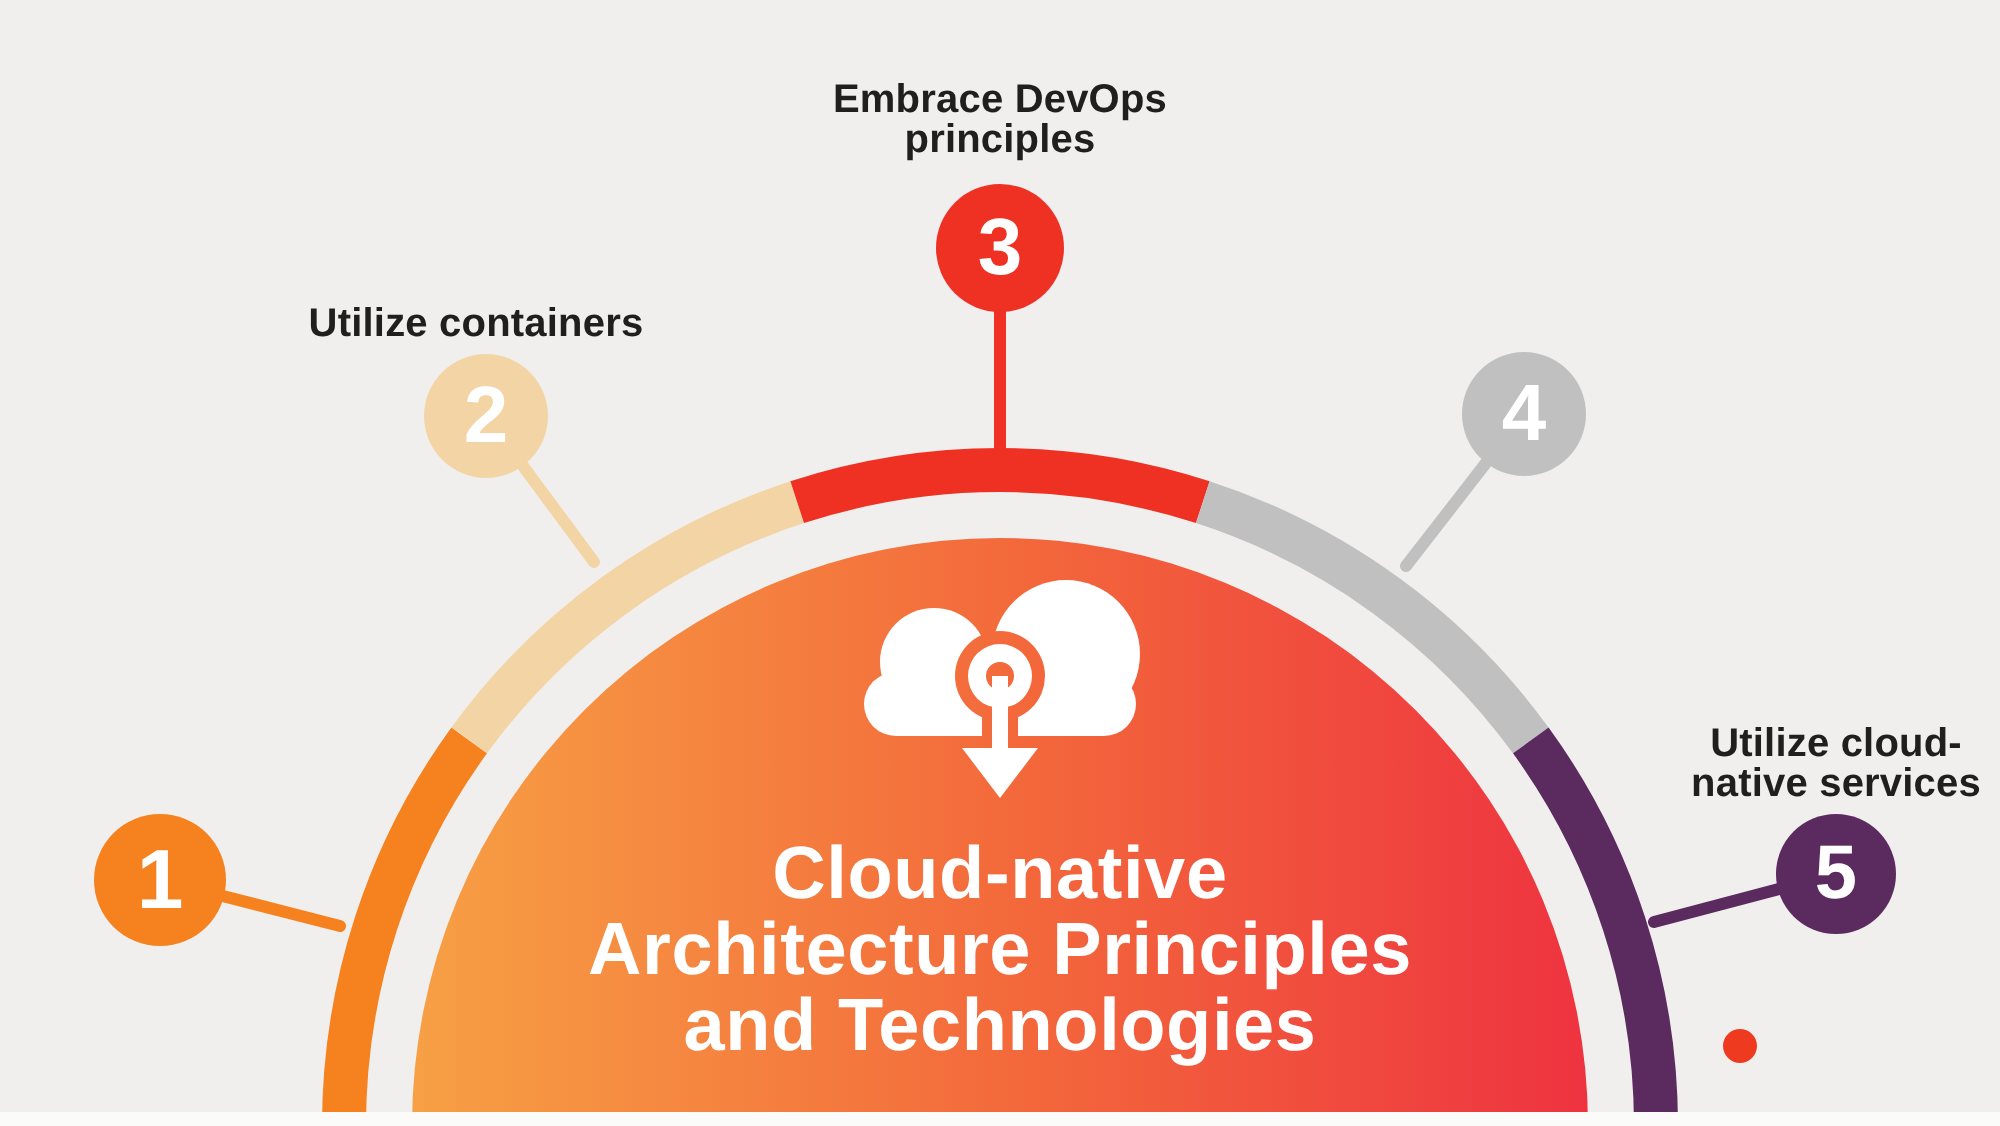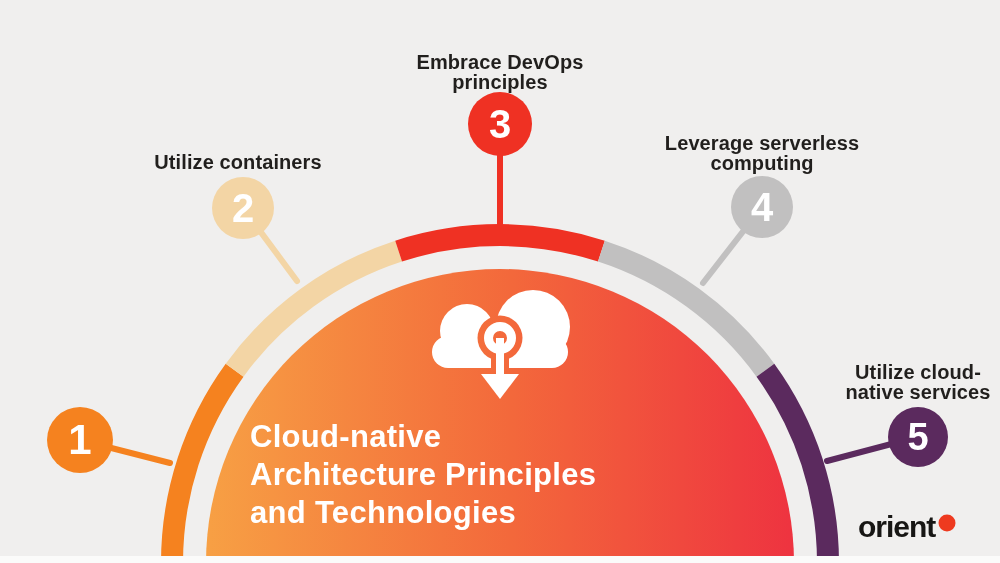--- a/index.html
+++ b/index.html
@@ -12,22 +12,22 @@
   .step-label{
     position:absolute;white-space:pre-line;text-align:center;
     font-weight:bold;font-size:20px;line-height:20px;color:#211F1D;
     letter-spacing:0.1px;
   }
   .node-num{
     position:absolute;transform:translate(-50%,-50%);
     color:#FFFFFF;font-weight:bold;font-size:40px;line-height:40px;
   }
   .title{
-    position:absolute;left:250px;top:418px;width:500px;text-align:left;
-    color:#FFFFFF;font-weight:bold;font-size:31px;line-height:38px;
+    position:absolute;left:250px;top:418px;width:500px;text-align:center;
+    color:#FFFFFF;font-weight:bold;font-size:37px;line-height:38px;
     white-space:pre-line;letter-spacing:0.3px;
   }
   .logo{position:absolute;left:858px;top:512px;display:flex;align-items:flex-start;}
   .logo-text{font-weight:bold;font-size:30px;line-height:30px;color:#171614;letter-spacing:-1px;}
   .logo-dot{margin-left:3px;margin-top:2px;display:block;}
 </style>
 </head>
 <body>
 
 <div class="canvas">
@@ -85,31 +85,28 @@
     <rect x="0" y="556" width="1000" height="7" fill="#FBFBFA"></rect>
   </svg>
 
   <div class="node-num" style="left:80px;top:440px;font-size:42px;">1</div>
   <div class="node-num" style="left:243px;top:208px;">2</div>
   <div class="node-num" style="left:500px;top:124px;">3</div>
   <div class="node-num" style="left:762px;top:207px;">4</div>
   <div class="node-num" style="left:918px;top:437px;font-size:38px;">5</div>
 
   <div class="step-label" style="left:138px;top:152px;width:200px;">Utilize containers</div>
-  <div class="step-label" style="left:400px;top:52px;width:200px;">Embrace DevOps
+  <div class="step-label" style="left:400px;top:40px;width:200px;">Embrace DevOps
 principles</div>
-  <div class="step-label" style="left:662px;top:133px;width:200px;">Leverage serverless
-computing</div>
   <div class="step-label" style="left:820px;top:362px;width:196px;">Utilize cloud-
 native services</div>
 
   <div class="title">Cloud-native
 Architecture Principles
 and Technologies</div>
 
   <div class="logo">
-    <span class="logo-text">orient</span>
     <svg class="logo-dot" width="18" height="18" viewBox="0 0 18 18">
       <circle cx="9" cy="9" r="8.5" fill="#EE3A1F"></circle>
     </svg>
   </div>
 
 </div>
 
 </body></html>

